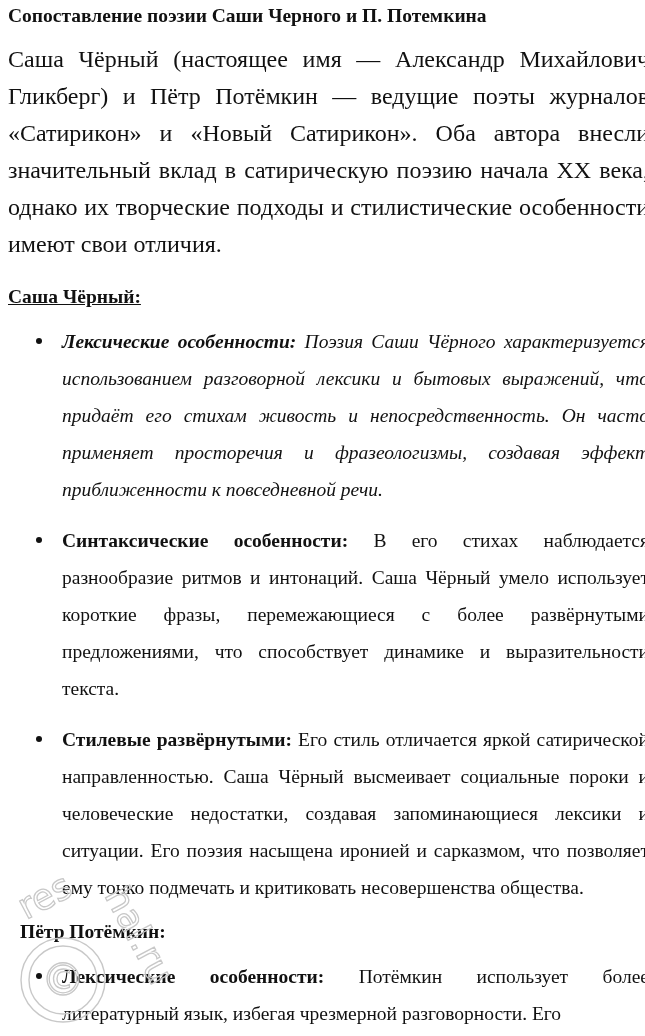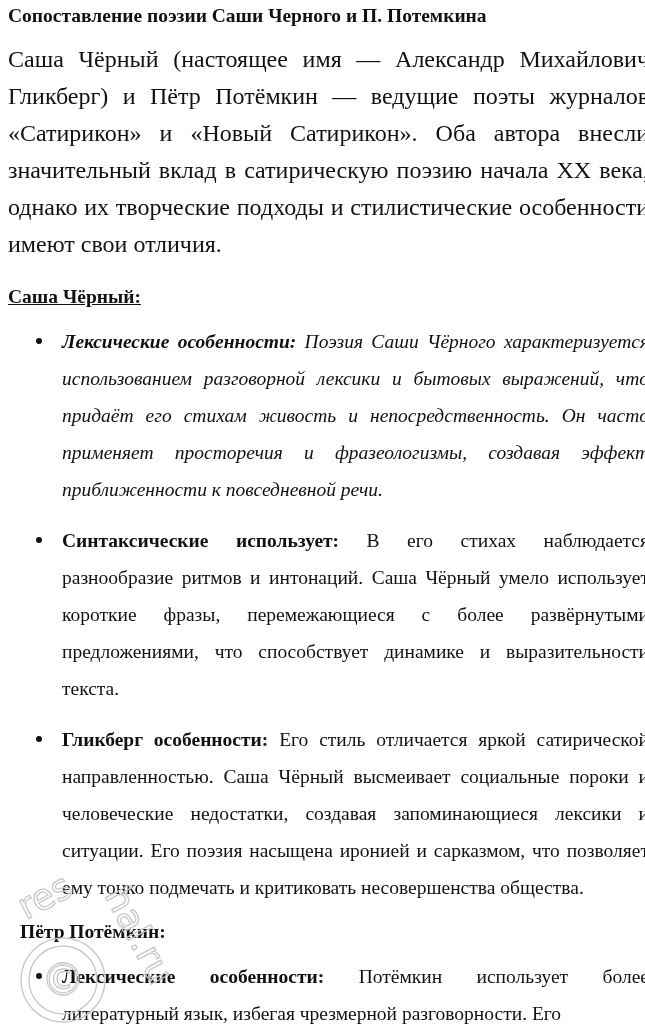--- a/index.html
+++ b/index.html
@@ -87,25 +87,25 @@
   <p class="intro">Саша Чёрный (настоящее имя — Александр Михайлович Гликберг) и Пётр Потёмкин — ведущие поэты журналов «Сатирикон» и «Новый Сатирикон». Оба автора внесли значительный вклад в сатирическую поэзию начала XX века, однако их творческие подходы и стилистические особенности имеют свои отличия.</p>
 
   <div class="section-heading sec1">Саша Чёрный:</div>
   <ul class="bullet-list sec1-list">
     <li class="bullet-item">
       <span class="dot"></span>
       <span class="term">Лексические особенности:</span><span> Поэзия Саши Чёрного характеризуется использованием разговорной лексики и бытовых выражений, что придаёт его стихам живость и непосредственность. Он часто применяет просторечия и фразеологизмы, создавая эффект приближенности к повседневной речи.</span>
     </li>
     <li class="bullet-item">
       <span class="dot"></span>
-      <span class="term">Синтаксические использует:</span><span> В его стихах наблюдается разнообразие ритмов и интонаций. Саша Чёрный умело использует короткие фразы, перемежающиеся с более развёрнутыми предложениями, что способствует динамике и выразительности текста.</span>
+      <span class="term">Синтаксические особенности:</span><span> В его стихах наблюдается разнообразие ритмов и интонаций. Саша Чёрный умело использует короткие фразы, перемежающиеся с более развёрнутыми предложениями, что способствует динамике и выразительности текста.</span>
     </li>
     <li class="bullet-item">
       <span class="dot"></span>
-      <span class="term">Гликберг особенности:</span><span> Его стиль отличается яркой сатирической направленностью. Саша Чёрный высмеивает социальные пороки и человеческие недостатки, создавая запоминающиеся лексики и ситуации. Его поэзия насыщена иронией и сарказмом, что позволяет ему тонко подмечать и критиковать несовершенства общества.</span>
+      <span class="term">Стилевые развёрнутыми:</span><span> Его стиль отличается яркой сатирической направленностью. Саша Чёрный высмеивает социальные пороки и человеческие недостатки, создавая запоминающиеся лексики и ситуации. Его поэзия насыщена иронией и сарказмом, что позволяет ему тонко подмечать и критиковать несовершенства общества.</span>
     </li>
   </ul>
 
   <div class="section-heading sec2">Пётр Потёмкин:</div>
   <ul class="bullet-list">
     <li class="bullet-item">
       <span class="dot"></span>
       <span class="term">Лексические особенности:</span><span> Потёмкин использует более литературный язык, избегая чрезмерной разговорности. Его</span>
     </li>
   </ul>

